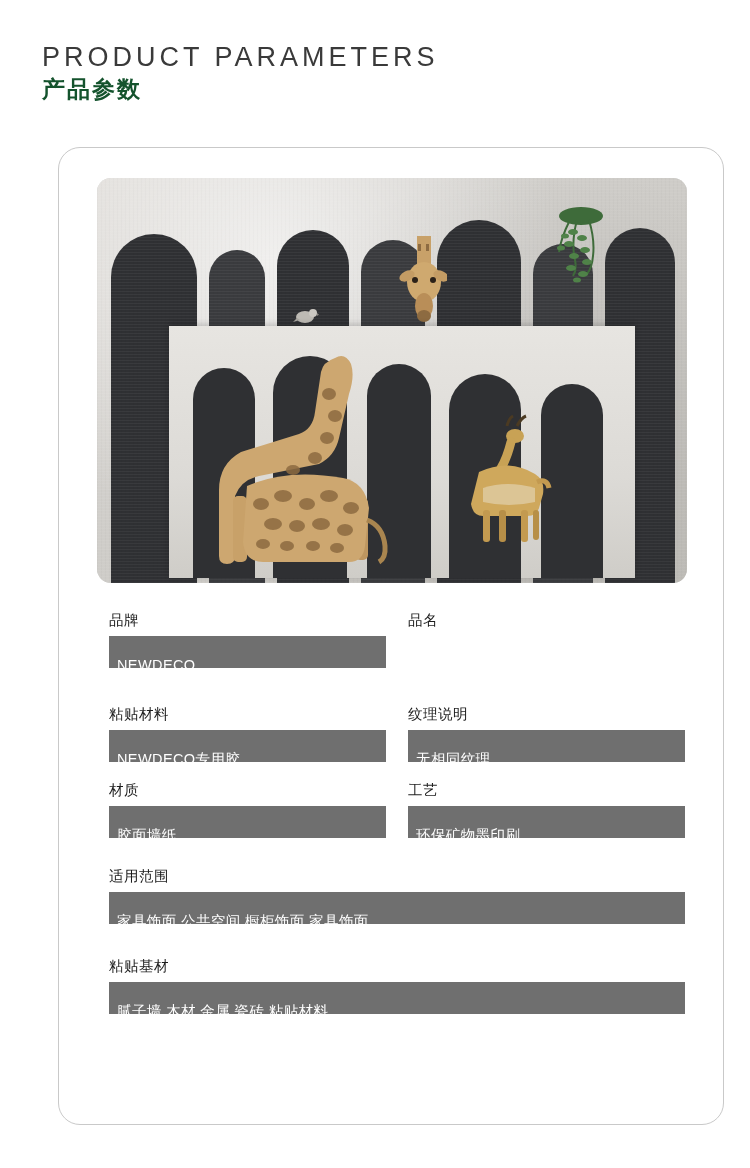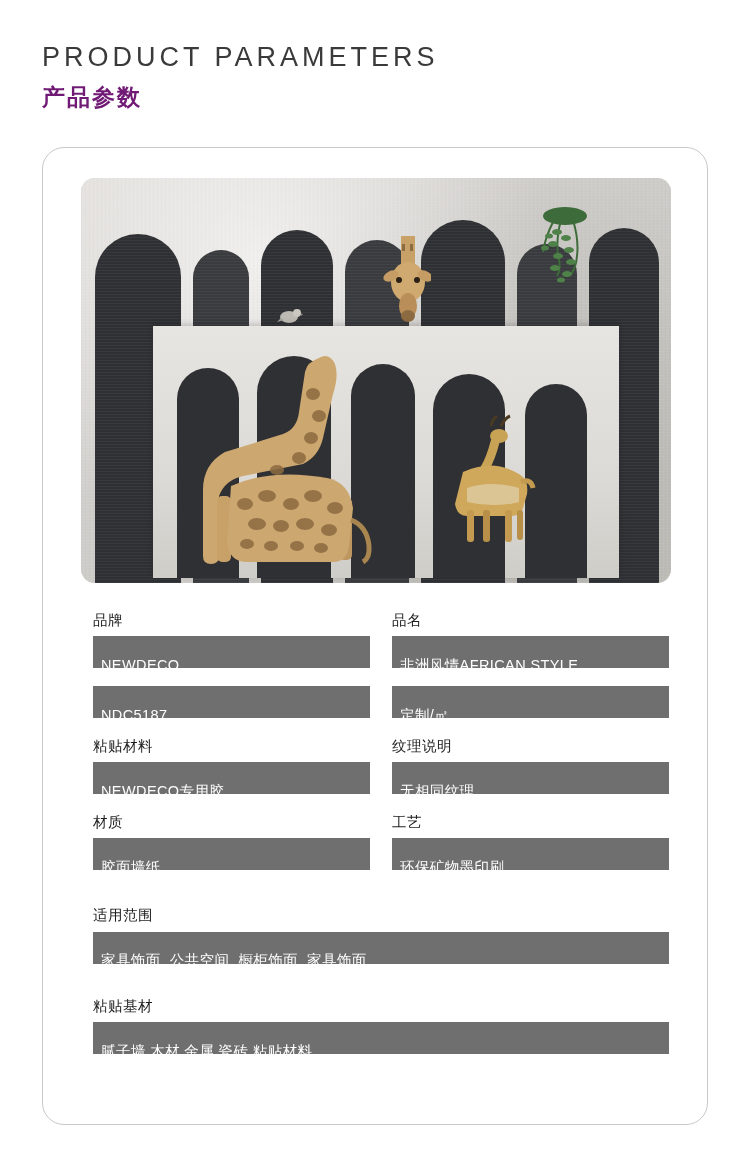--- a/index.html
+++ b/index.html
@@ -30,33 +30,32 @@
   }
   .header .title-en {
     font-size: 27px;
     letter-spacing: 4px;
     color: #3a3a3a;
     font-weight: 400;
     line-height: 34px;
     white-space: nowrap;
   }
   .header .title-cn {
-    margin-top: 8px;
     font-size: 23px;
     font-weight: bold;
     letter-spacing: 2px;
-    color: #701a75;
+    color: #14532d;
     line-height: 30px;
     white-space: nowrap;
   }
 
   
   .card {
     position: absolute;
-    left: 42px;
+    left: 58px;
     top: 147px;
     width: 666px;
     height: 978px;
     box-sizing: border-box;
     border: 1px solid #c9c9c9;
     border-radius: 22px;
     background: #fff;
   }
 
   
@@ -309,30 +308,27 @@
 
     <div class="specs">
 
       <div class="row">
         <div class="cell">
           <div class="label">品牌</div>
           <div class="value">NEWDECO</div>
         </div>
         <div class="cell">
           <div class="label">品名</div>
-          <div class="value">非洲风情AFRICAN STYLE</div>
         </div>
       </div>
 
       <div class="row">
         <div class="cell">
-          <div class="value">NDC5187</div>
-        </div>
-        <div class="cell">
-          <div class="value">定制/㎡</div>
+        </div>
+        <div class="cell">
         </div>
       </div>
 
       <div class="row">
         <div class="cell">
           <div class="label">粘贴材料</div>
           <div class="value">NEWDECO专用胶</div>
         </div>
         <div class="cell">
           <div class="label">纹理说明</div>
@@ -344,21 +340,21 @@
         <div class="cell">
           <div class="label">材质</div>
           <div class="value">胶面墙纸</div>
         </div>
         <div class="cell">
           <div class="label">工艺</div>
           <div class="value">环保矿物墨印刷</div>
         </div>
       </div>
 
-      <div class="row" style="margin-top:36px;font-family:Liberation Mono, monospace;">
+      <div class="row" style="margin-top:28px;">
         <div class="cell full">
           <div class="label">适用范围</div>
           <div class="value">家具饰面 公共空间 橱柜饰面 家具饰面</div>
         </div>
       </div>
 
       <div class="row" style="margin-top:32px;">
         <div class="cell full">
           <div class="label">粘贴基材</div>
           <div class="value">腻子墙 木材 金属 瓷砖 粘贴材料</div>

